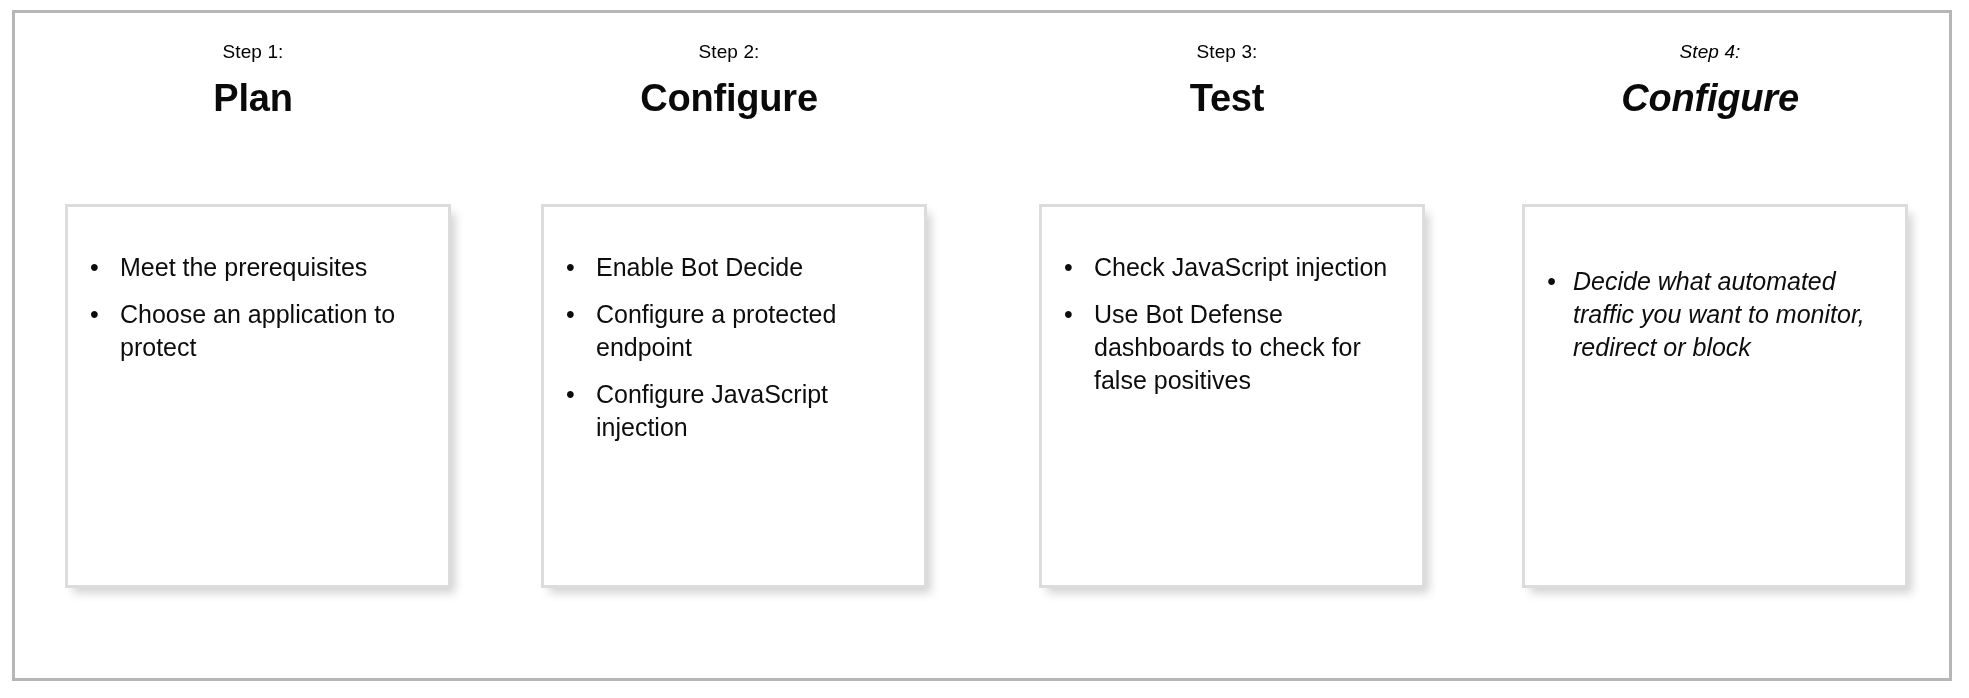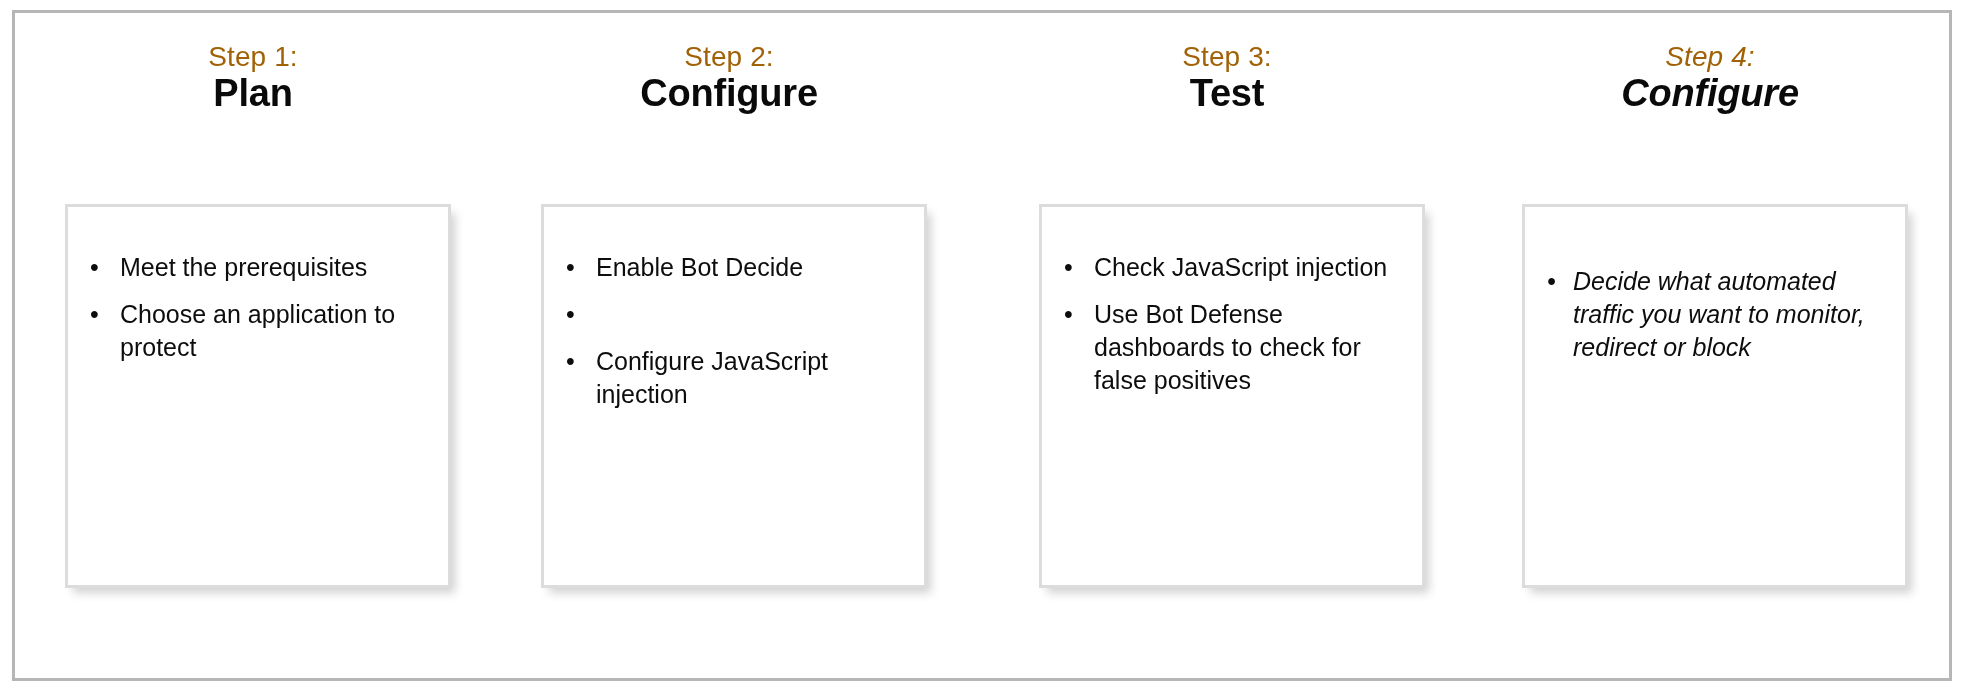--- a/index.html
+++ b/index.html
@@ -51,31 +51,31 @@
   .col-header {
     position: absolute;
     top: 28px;
     left: 0;
     width: 100%;
     text-align: center;
     line-height: 1.12;
   }
   .step-label {
     display: block;
-    font-size: 28px;
+    font-size: 19px;
     font-weight: 400;
     letter-spacing: 0.1px;
-    color: #a16207;
+    color: #000000;
   }
   .step-title {
     display: block;
     font-size: 38px;
     font-weight: 700;
     letter-spacing: -0.2px;
-    margin-top: 0;
+    margin-top: 15px;
     color: #0a0a0a;
   }
 
   
   .card {
     position: absolute;
     top: 191px;
     left: 12px;
     width: 386px;
     height: 384px;
@@ -155,20 +155,21 @@
         <span class="step-title">Configure</span>
       </div>
       <div class="card">
         <ul class="bullet-list">
           <li class="bullet-item">
             <span class="bullet-dot">•</span>
             <span class="bullet-text">Enable Bot Decide</span>
           </li>
           <li class="bullet-item">
             <span class="bullet-dot">•</span>
+            <span class="bullet-text">Configure a protected endpoint</span>
           </li>
           <li class="bullet-item">
             <span class="bullet-dot">•</span>
             <span class="bullet-text">Configure JavaScript injection</span>
           </li>
         </ul>
       </div>
     </div>
 
     <div class="column c2">

